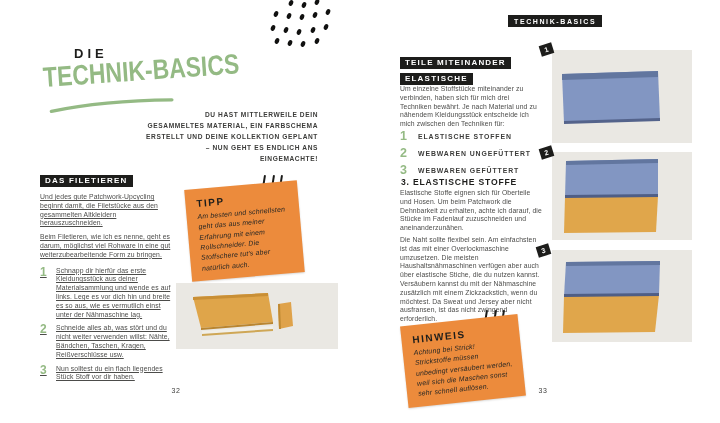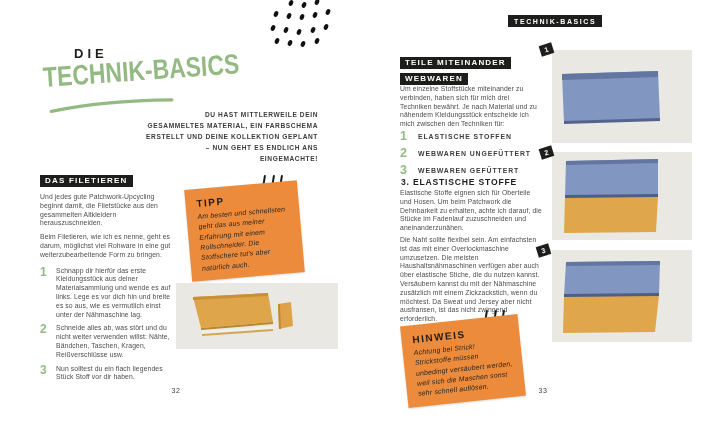--- a/index.html
+++ b/index.html
@@ -70,21 +70,21 @@
   </svg>
 
   <div class="abs kicker" style="left:74px;top:46px;">DIE</div>
   <div class="abs big-title" style="left:42px;top:62px;">TECHNIK-BASICS</div>
   <svg class="abs" style="left:48px;top:97px;transform:rotate(-4deg);" width="130" height="14">
     <path d="M3,10 Q55,3 124,7" stroke="#94ba84" stroke-width="3.4" fill="none" stroke-linecap="round"></path>
   </svg>
 
   <div class="abs intro" style="left:146px;top:110px;width:172px;">DU HAST MITTLERWEILE DEIN GESAMMELTES MATERIAL, EIN FARBSCHEMA ERSTELLT UND DEINE KOLLEKTION GEPLANT – NUN GEHT ES ENDLICH ANS EINGEMACHTE!</div>
 
-  <div class="abs" style="left:40px;top:169px;width:137px;">
+  <div class="abs" style="left:40px;top:169px;width:137px;text-decoration:underline;">
     <span class="black-label">DAS FILETIEREN</span>
     <div style="height:6px;"></div>
     <p class="body-sm para">Und jedes gute Patchwork-Upcycling beginnt damit, die Filetstücke aus den gesammelten Altkleidern herauszuschneiden.</p>
     <p class="body-sm para">Beim Filetieren, wie ich es nenne, geht es darum, möglichst viel Rohware in eine gut weiterzubearbeitende Form zu bringen.</p>
     <div style="height:2px;"></div>
     <div class="step">
       <span class="step-num">1</span>
       <span class="step-text body-sm">Schnapp dir hierfür das erste Kleidungsstück aus deiner Materialsammlung und wende es auf links. Lege es vor dich hin und breite es so aus, wie es vermutlich einst unter der Nähmaschine lag.</span>
     </div>
     <div class="step">
@@ -119,21 +119,21 @@
       <polygon points="102,21 104,21 105,46 103,46" fill="#c08a33"></polygon>
     </svg>
   </div>
 
   <div class="abs page-num" style="left:166px;top:387px;width:20px;text-align:center;">32</div>
 
   <div class="abs tab" style="left:508px;top:15px;">TECHNIK-BASICS</div>
 
   <div class="abs" style="left:400px;top:53px;line-height:13px;">
     <span class="black-label">TEILE MITEINANDER</span><br>
-    <span class="black-label">WEBWAREN</span>
+    <span class="black-label">ELASTISCHE</span>
   </div>
 
   <div class="abs body-sm" style="left:400px;top:85px;width:140px;">Um einzelne Stoffstücke miteinander zu verbinden, haben sich für mich drei Techniken bewährt. Je nach Material und zu nähendem Kleidungsstück entscheide ich mich zwischen den Techniken für:</div>
 
   <div class="abs" style="left:400px;top:130px;width:140px;">
     <div class="tech-row">
       <span class="tech-num">1</span>
       <span class="tech-label">ELASTISCHE STOFFEN</span>
     </div>
     <div class="tech-row">

